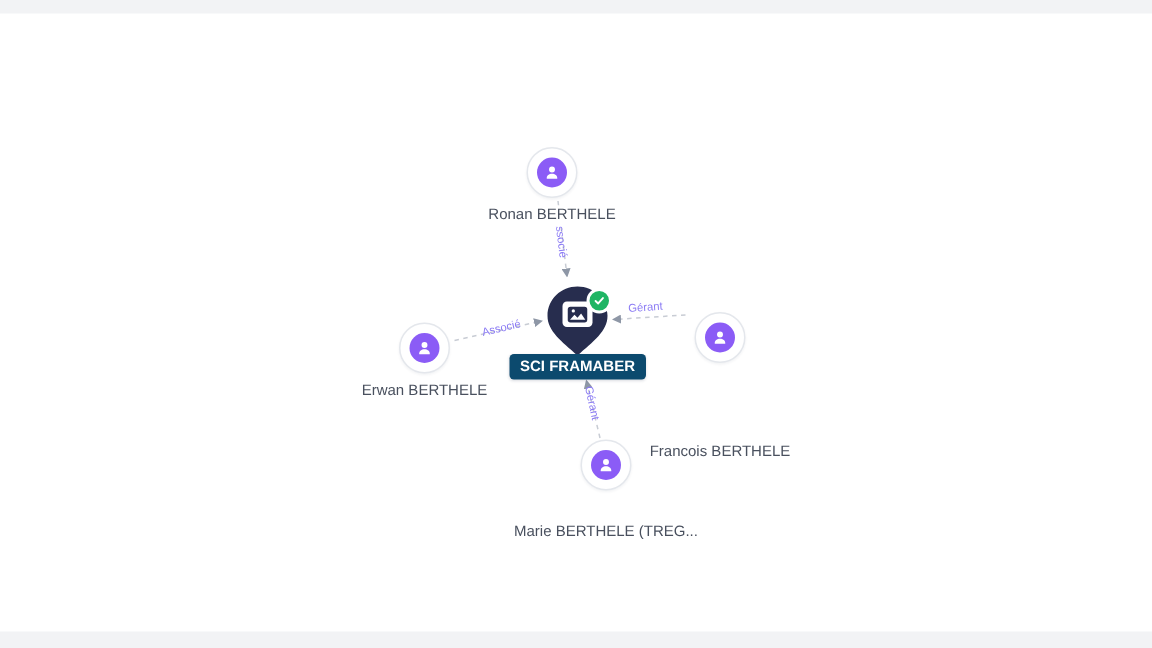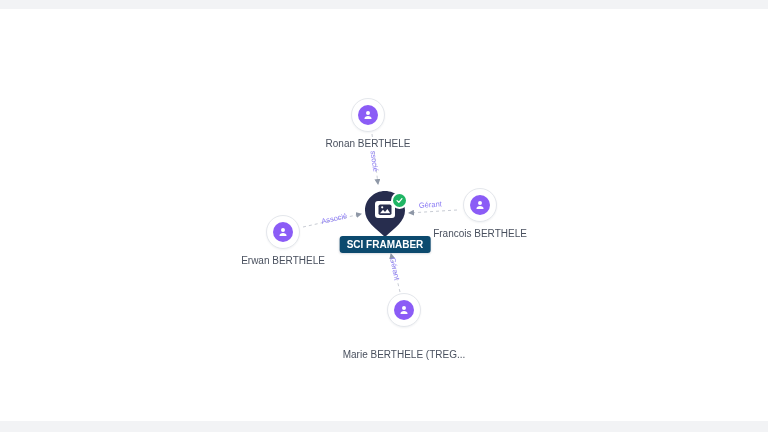--- a/index.html
+++ b/index.html
@@ -82,21 +82,21 @@
     <div class="person-avatar">
       <svg viewBox="0 0 24 24">
           <circle cx="12" cy="8.5" r="3.4" fill="#fff"></circle>
           <path d="M12 13.5c-3.4 0-6 2-6 4.5v1h12v-1c0-2.5-2.6-4.5-6-4.5z" fill="#fff"></path>
         </svg>
     </div>
   </div>
   <div class="node-label">Ronan BERTHELE</div>
 </div>
 
-<div class="person-node" style="left:410px;top:188px;">
+<div class="person-node" style="left:410px;top:208px;gap:48px;">
   <div class="person-circle">
     <div class="person-avatar">
       <svg viewBox="0 0 24 24">
           <circle cx="12" cy="8.5" r="3.4" fill="#fff"></circle>
           <path d="M12 13.5c-3.4 0-6 2-6 4.5v1h12v-1c0-2.5-2.6-4.5-6-4.5z" fill="#fff"></path>
         </svg>
     </div>
   </div>
   <div class="node-label">Francois BERTHELE</div>
 </div>

